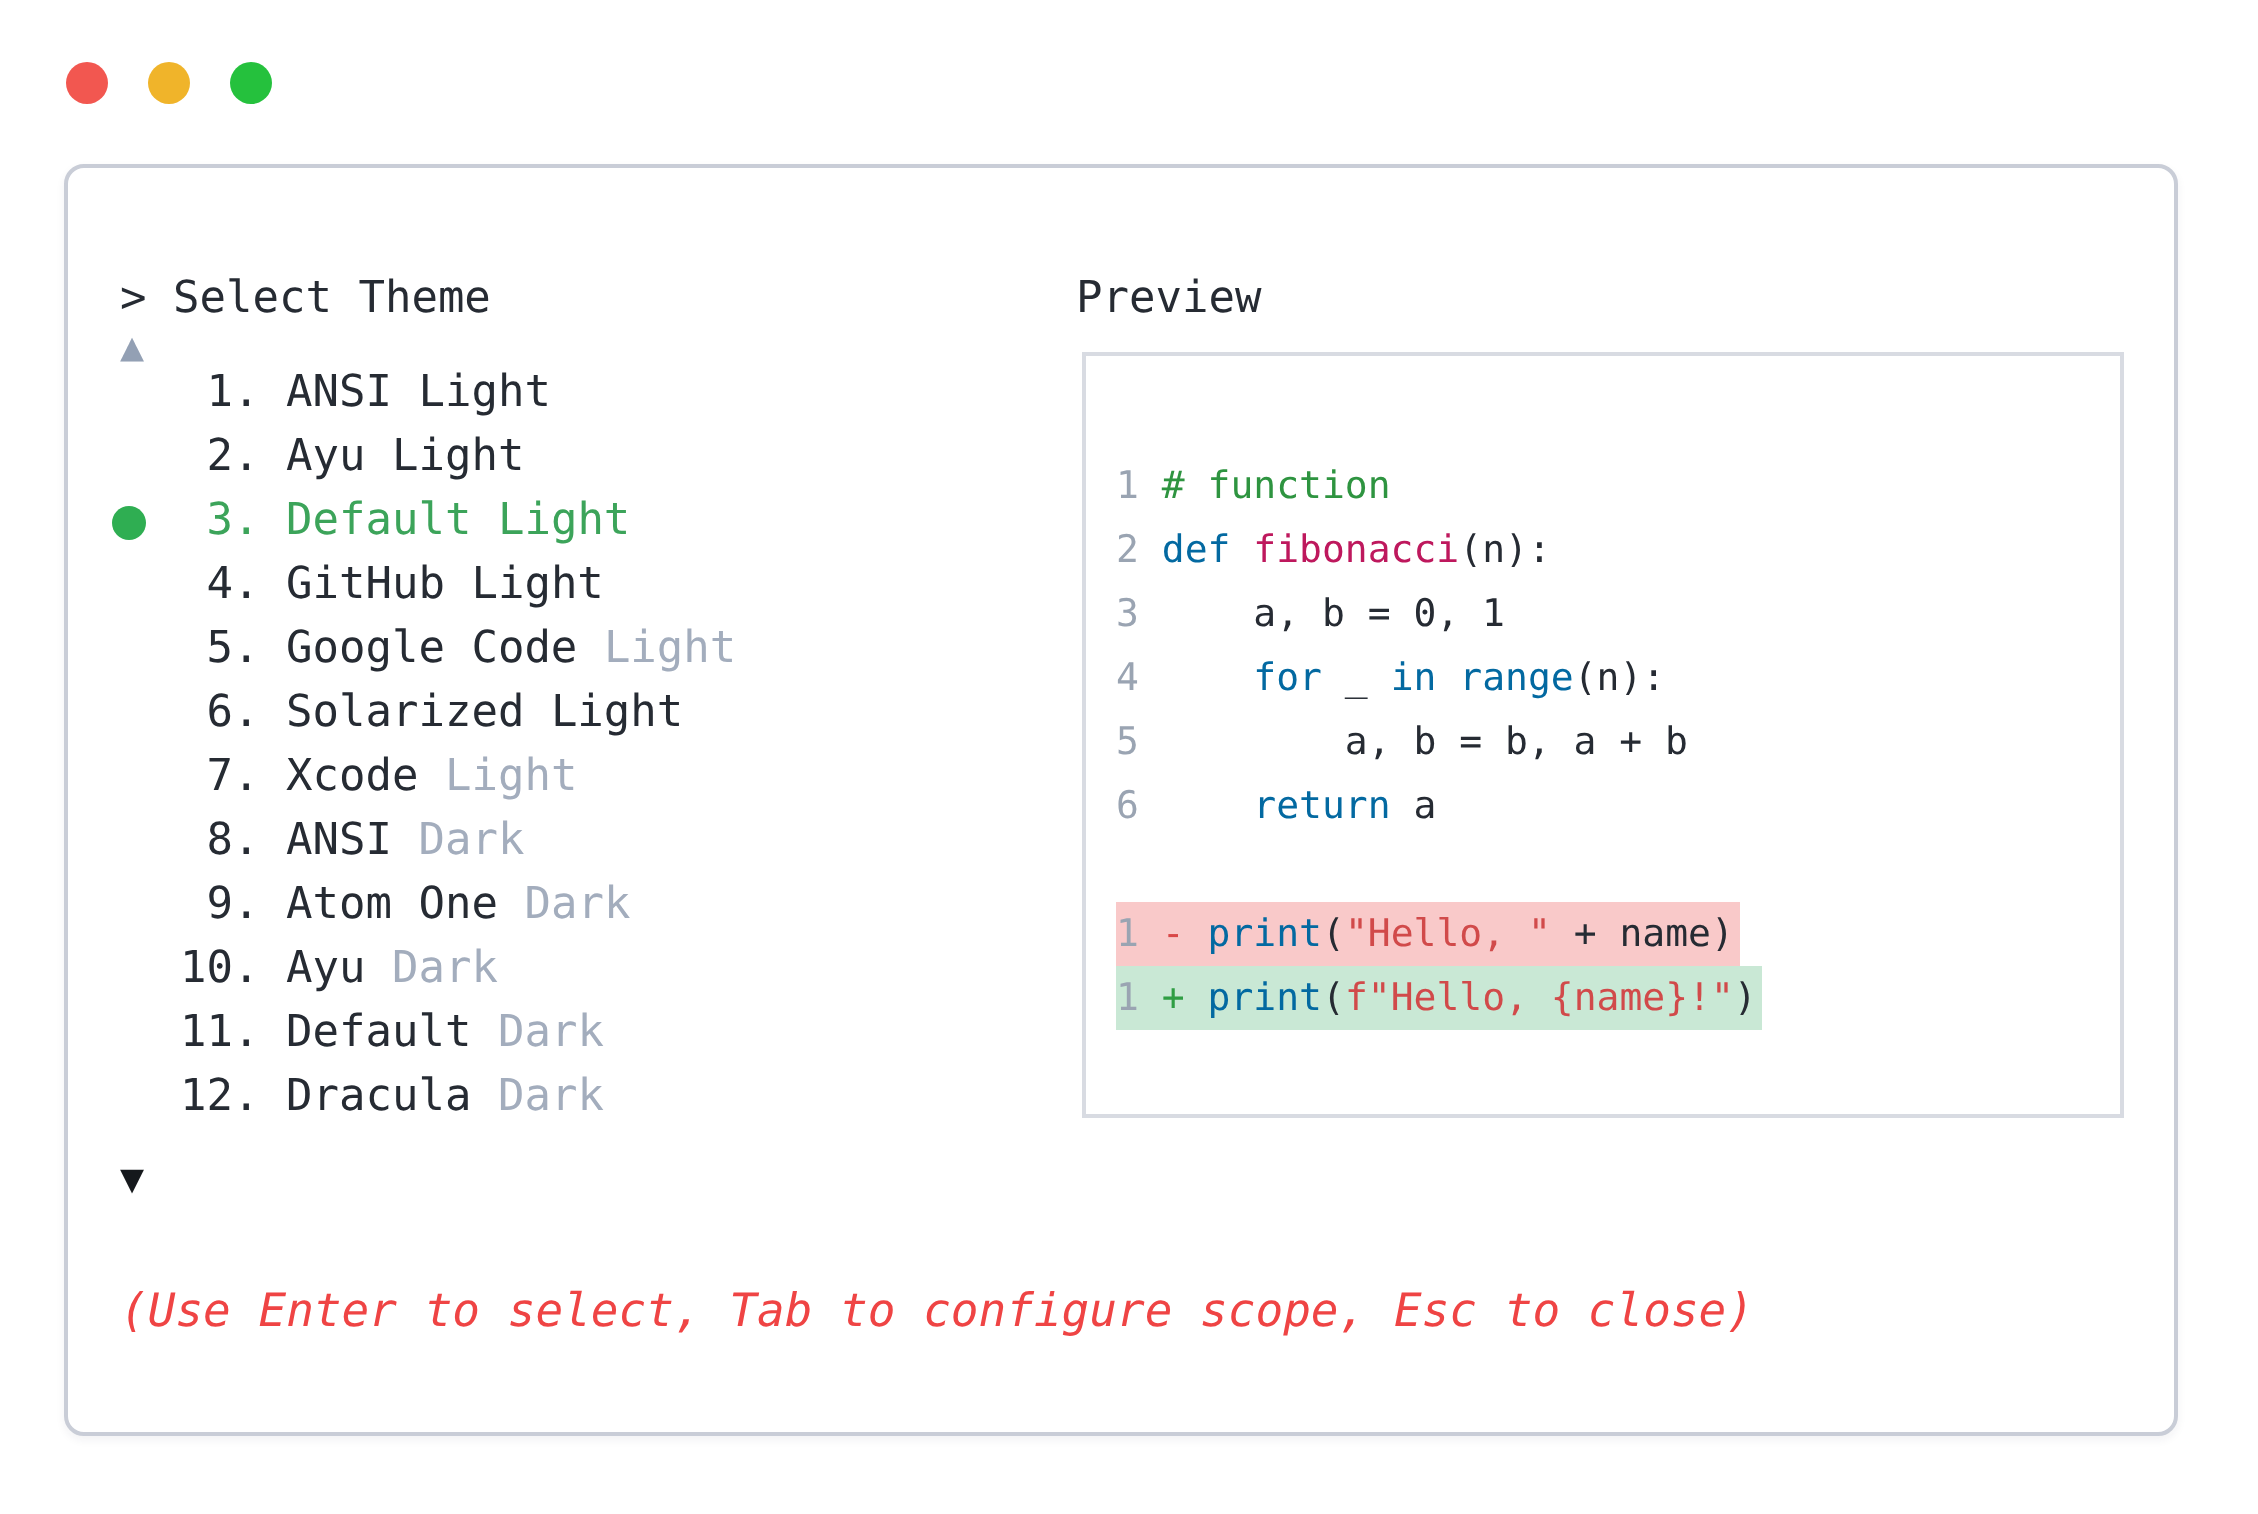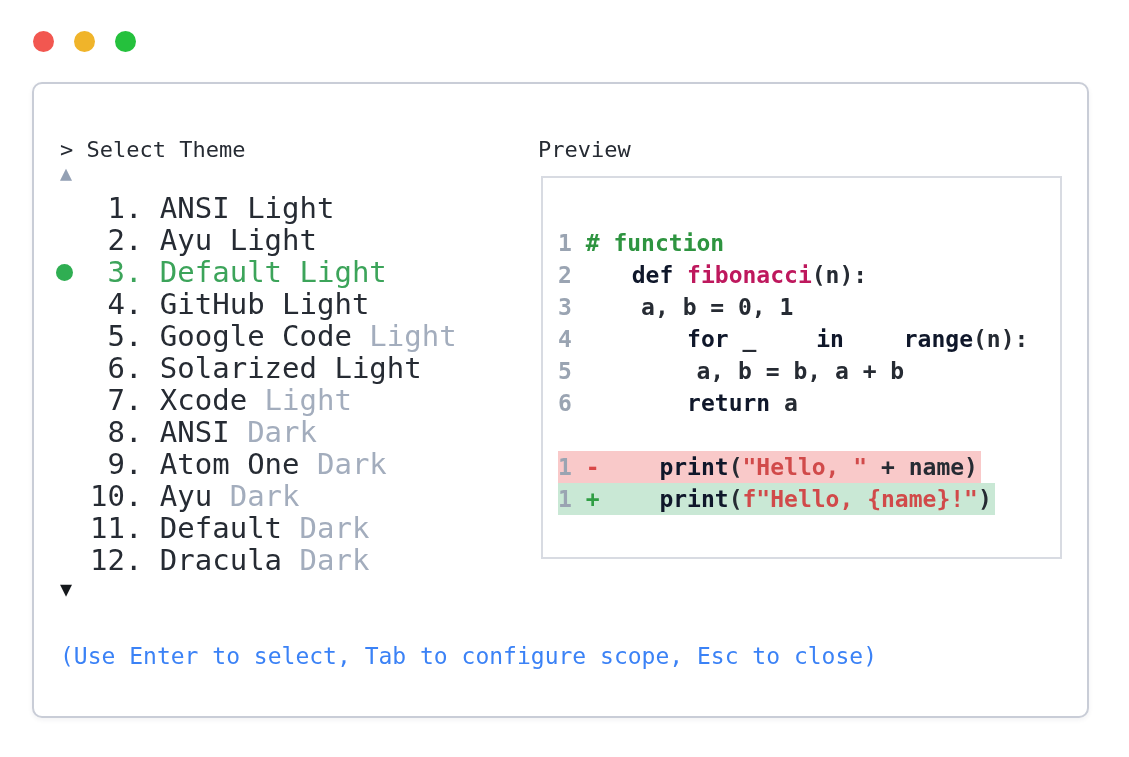--- a/index.html
+++ b/index.html
@@ -15,46 +15,46 @@
     box-sizing:border-box;border:2px solid #c9cdd7;border-radius:10px;
     background:#ffffff;box-shadow:0 2px 5px rgba(30,40,60,0.06);
   }
   .mono-label{position:absolute;font-size:22px;line-height:28px;color:#262b33;white-space:pre;}
   .picker-title{left:26px;top:52px;}
   .preview-title{left:504px;top:52px;text-align:center;}
   .arrow{position:absolute;left:26px;font-size:20px;line-height:20px;}
   .arrow-up{top:79px;color:#93a0b4;}
   .arrow-down{top:495px;color:#15181c;}
   .theme-list{
-    position:absolute;left:56px;top:108px;
-    font-size:29px;line-height:32px;white-space:pre;color:#262b33;
+    position:absolute;left:56px;top:97px;
+    font-size:22px;line-height:32px;white-space:pre;color:#262b33;
   }
   .list-row{position:relative;height:32px;}
   .list-row.selected span{color:#3ca45a;}
   .marker-dot{
     position:absolute;left:-34px;top:8px;width:17px;height:17px;
     border-radius:50%;background:#2fae52;
   }
   .muted{color:#a3adbd;}
-  .hint{position:absolute;left:26px;top:558px;font-size:23px;line-height:28px;color:#3b82f6;white-space:pre;}
+  .hint{position:absolute;left:26px;top:558px;font-size:23px;line-height:28px;color:#ef4444;white-space:pre;font-style:italic;}
   .preview-box{
     position:absolute;left:507px;top:92px;width:521px;height:383px;
     box-sizing:border-box;border:2px solid #d8dbe2;background:#ffffff;
   }
   .preview-code{
     position:absolute;left:15px;top:49px;
-    font-size:23px;line-height:32px;white-space:pre;font-weight:bold;
+    font-size:19px;line-height:32px;white-space:pre;
   }
   .code-line{height:32px;}
   .line-content{display:inline-block;}
   .diff-removed .line-content{background:#f9c9c9;padding-right:3px;}
   .diff-added .line-content{background:#c9e8d5;padding-right:3px;}
   .tok-linenum{color:#9aa4b2;}
   .tok-plain{color:#262b33;}
-  .tok-keyword{color:#0f172a;margin-left:46px;}
+  .tok-keyword{color:#0369a1;}
   .tok-funcname{color:#be185d;}
   .tok-comment{color:#2e9440;}
   .tok-string{color:#d14a4a;}
   .tok-removed-sign{color:#d94848;}
   .tok-added-sign{color:#2f9e44;}
 </style>
 </head>
 <body>
 
 <div class="traffic-dots">

